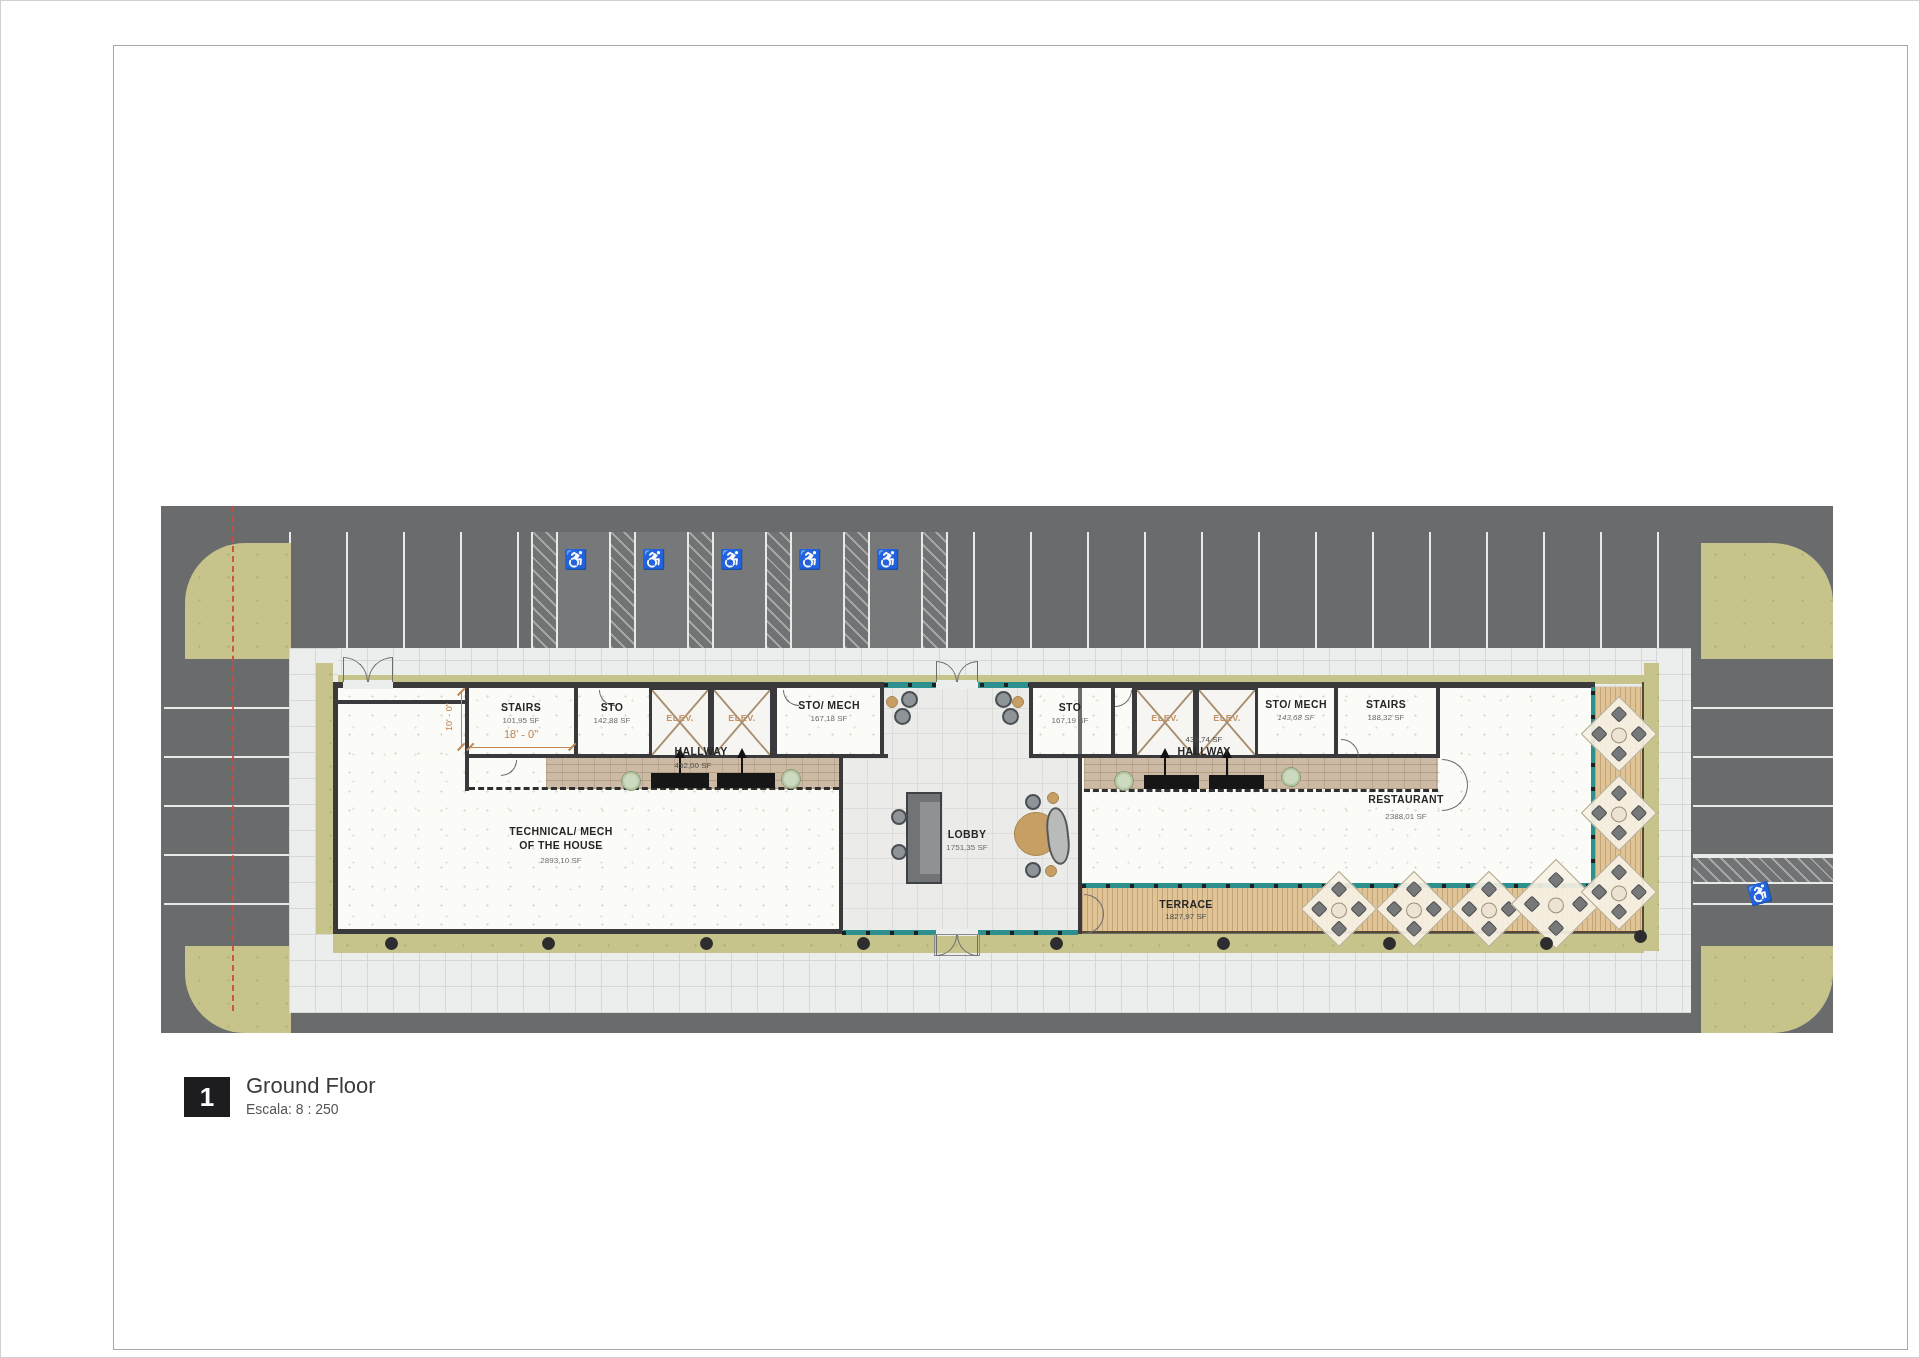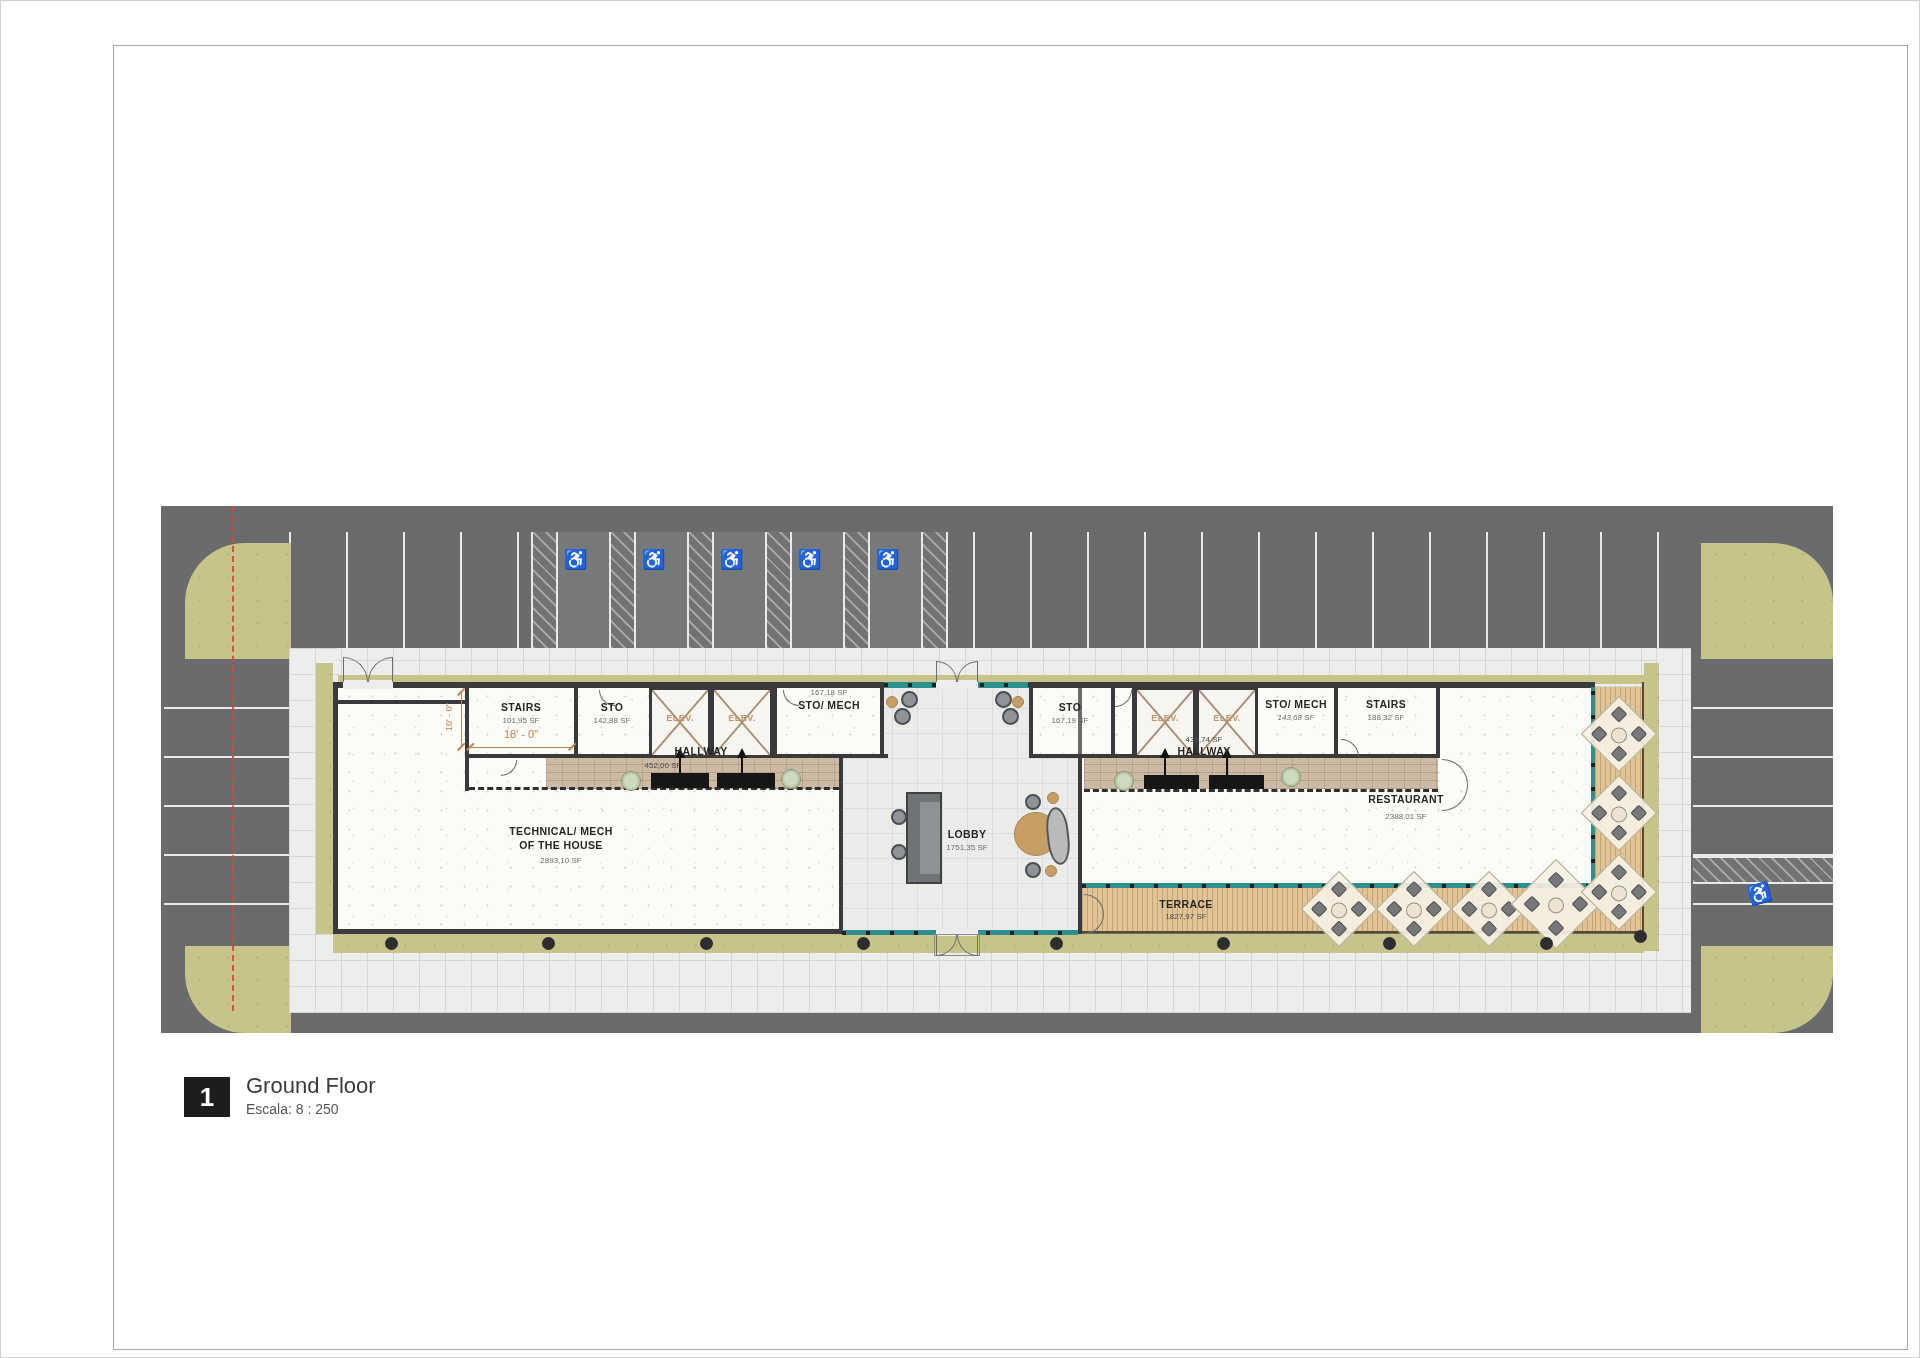--- a/index.html
+++ b/index.html
@@ -211,24 +211,24 @@
   <div class="tick" style="left:566px;top:745px;"></div>
   <div class="dimline" style="left:460px;top:690px;width:1px;height:56px;"></div>
   <div class="tick" style="left:455px;top:690px;"></div>
   <div class="tick" style="left:455px;top:745px;"></div>
   <div class="dimtxt" style="left:448px;top:711px;transform:translateX(-50%) rotate(-90deg);font-size:9px;">10' - 0"</div>
 
   <div class="rlabel" style="left:611px;top:700px;">STO</div>
   <div class="rarea" style="left:611px;top:715px;">142,88 SF</div>
 
   <div class="rlabel" style="left:828px;top:698px;">STO/ MECH</div>
-  <div class="rarea" style="left:828px;top:687px;">167,18 SF</div>
+  <div class="rarea" style="left:828px;top:713px;">167,18 SF</div>
 
   <div class="rlabel" style="left:700px;top:744px;z-index:5;">HALLWAY</div>
-  <div class="rarea" style="left:662px;top:760px;color:#4c4c4c;">452,00 SF</div>
+  <div class="rarea" style="left:692px;top:760px;color:#4c4c4c;">452,00 SF</div>
 
   <div class="rlabel" style="left:560px;top:824px;">TECHNICAL/ MECH</div>
   <div class="rlabel" style="left:560px;top:838px;">OF THE HOUSE</div>
   <div class="rarea" style="left:560px;top:855px;">2893,10 SF</div>
 
   <div class="rlabel" style="left:966px;top:827px;">LOBBY</div>
   <div class="rarea" style="left:966px;top:842px;">1751,35 SF</div>
 
   <div class="rlabel" style="left:1069px;top:700px;">STO</div>
   <div class="rarea" style="left:1069px;top:715px;">167,19 SF</div>

